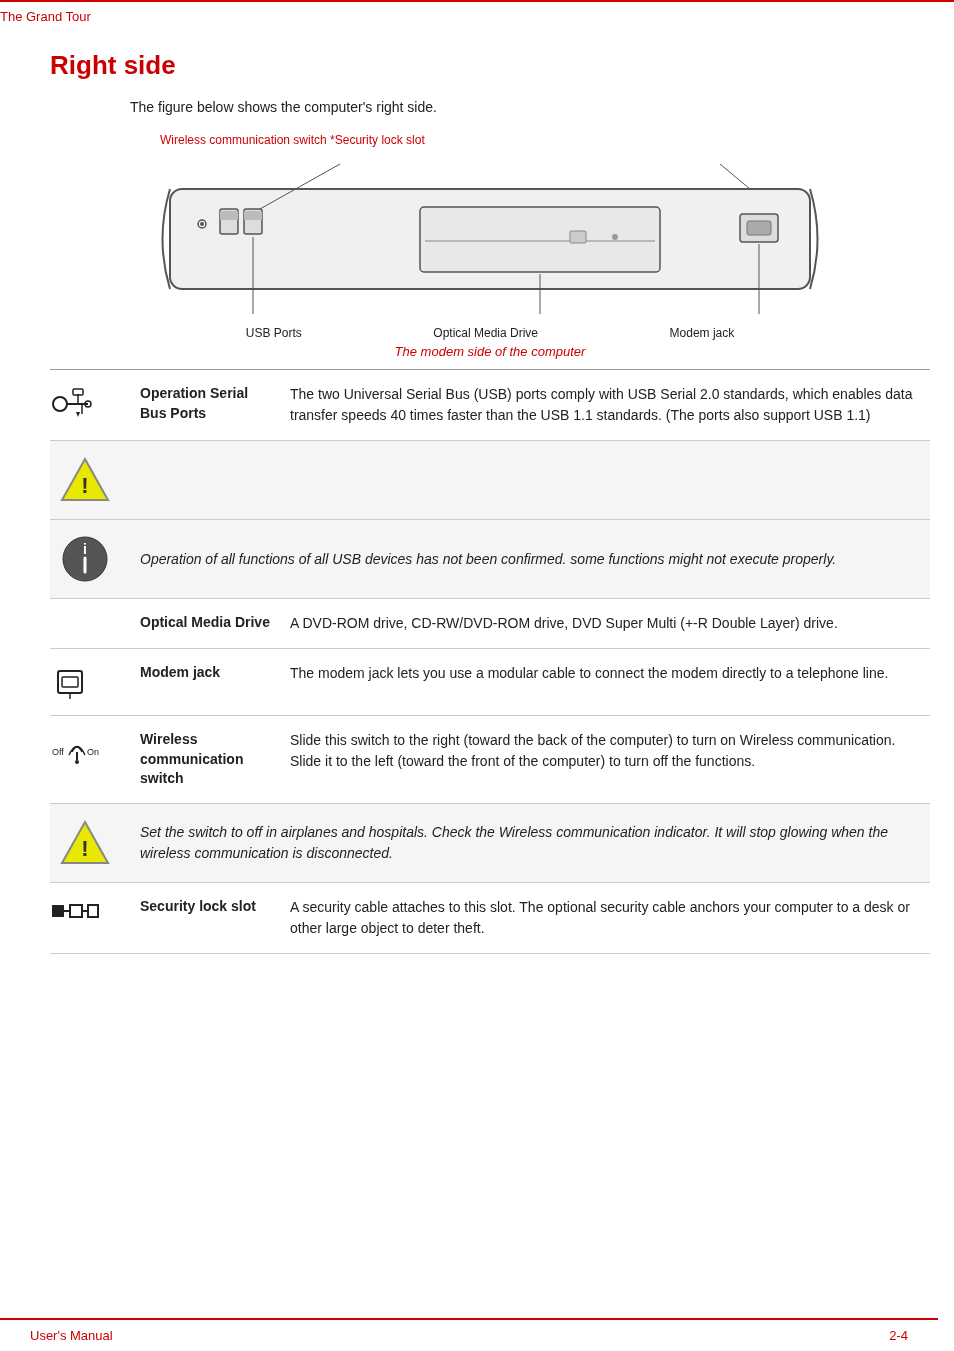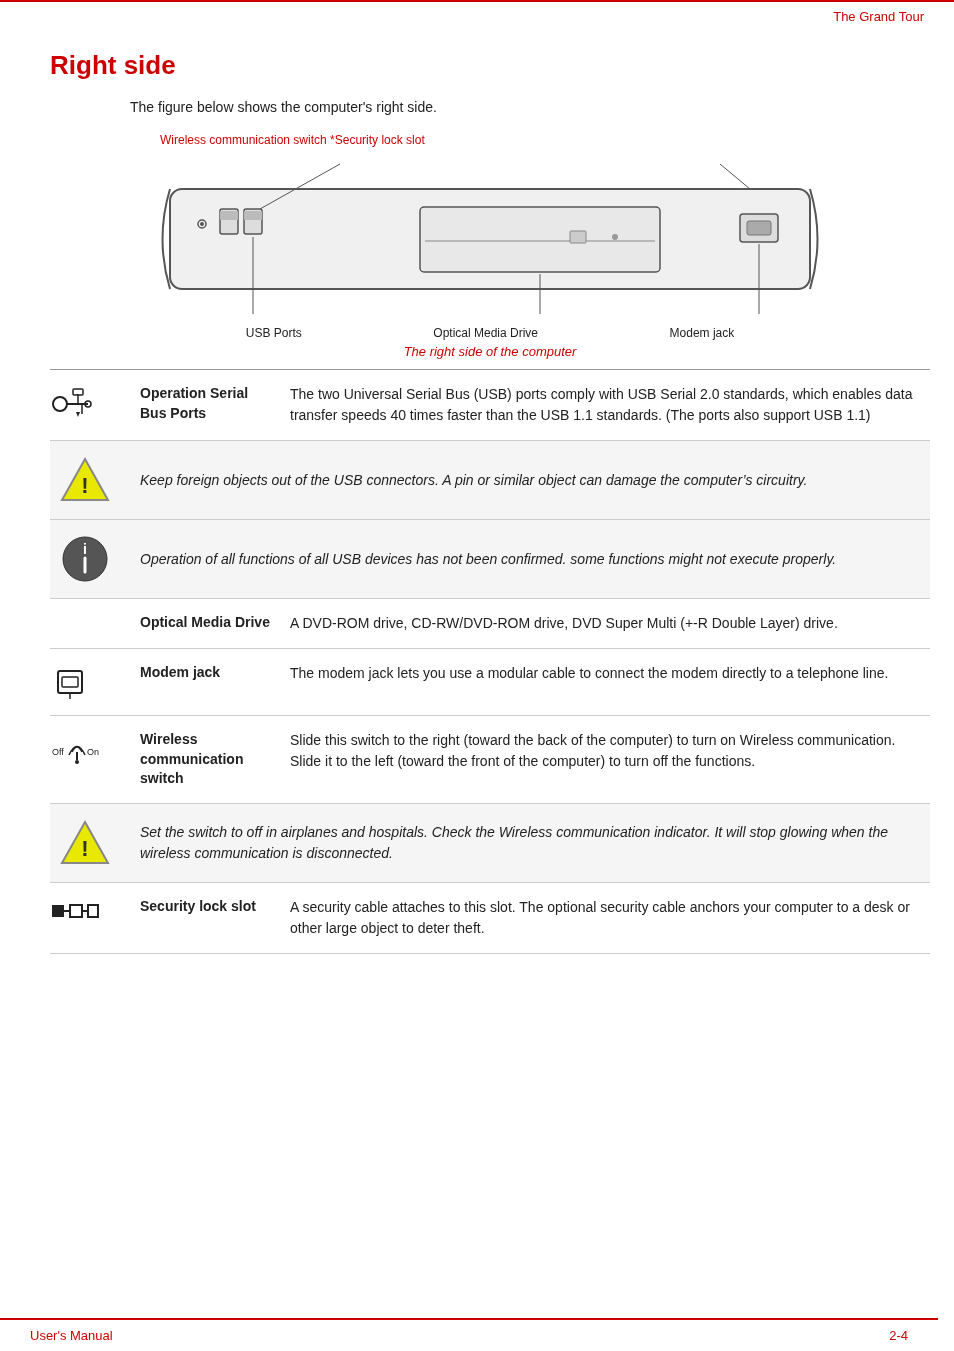--- a/index.html
+++ b/index.html
@@ -10,21 +10,20 @@
       color: #222;
       width: 954px;
       min-height: 1351px;
       position: relative;
     }
 
     
     .top-bar {
       border-top: 2px solid #c00;
       padding: 6px 30px 6px 0;
-      text-align: right;
     }
 
     
     .main-content {
       padding: 20px 24px 60px 50px;
     }
 
     
     .page-title {
       color: #c00;
@@ -242,21 +241,21 @@
     </svg>
 
     
     <div class="diagram-labels-bottom">
       <span class="diagram-label-black">USB Ports</span>
       <span class="diagram-label-black">Optical Media Drive</span>
       <span class="diagram-label-black">Modem jack</span>
     </div>
 
     
-    <div class="diagram-caption">The right side of the computer</div>
+    <div class="diagram-caption">The modem side of the computer</div>
   </div>
 
   <hr class="section-rule">
 
   <div class="feature-row">
     <div class="feature-icon">
 
       <svg width="45" height="40" viewBox="0 0 45 40" xmlns="http://www.w3.org/2000/svg">
         <circle cx="10" cy="20" r="7" fill="none" stroke="#222" stroke-width="2"></circle>
         <line x1="17" y1="20" x2="38" y2="20" stroke="#222" stroke-width="2"></line>
@@ -272,21 +271,20 @@
     <div class="feature-desc">The two Universal Serial Bus (USB) ports comply with USB Serial 2.0 standards, which enables data transfer speeds 40 times faster than the USB 1.1 standards. (The ports also support USB 1.1)</div>
   </div>
 
   <div class="notice-row">
     <div class="notice-icon">
       <svg class="warning-triangle" viewBox="0 0 50 50" xmlns="http://www.w3.org/2000/svg">
         <polygon points="25,4 48,45 2,45" fill="#e8e800" stroke="#888" stroke-width="2"></polygon>
         <text x="25" y="38" text-anchor="middle" font-size="22" font-weight="bold" fill="#333">!</text>
       </svg>
     </div>
-    <div class="notice-text">Keep foreign objects out of the USB connectors. A pin or similar object can damage the computer’s circuitry.</div>
   </div>
 
   <div class="notice-row">
     <div class="notice-icon">
       <svg class="info-circle" viewBox="0 0 50 50" xmlns="http://www.w3.org/2000/svg">
         <circle cx="25" cy="25" r="22" fill="#555" stroke="#333" stroke-width="1"></circle>
         <text x="25" y="20" text-anchor="middle" font-size="14" font-weight="bold" fill="white">i</text>
         <line x1="25" y1="24" x2="25" y2="38" stroke="white" stroke-width="3" stroke-linecap="round"></line>
       </svg>
     </div>

